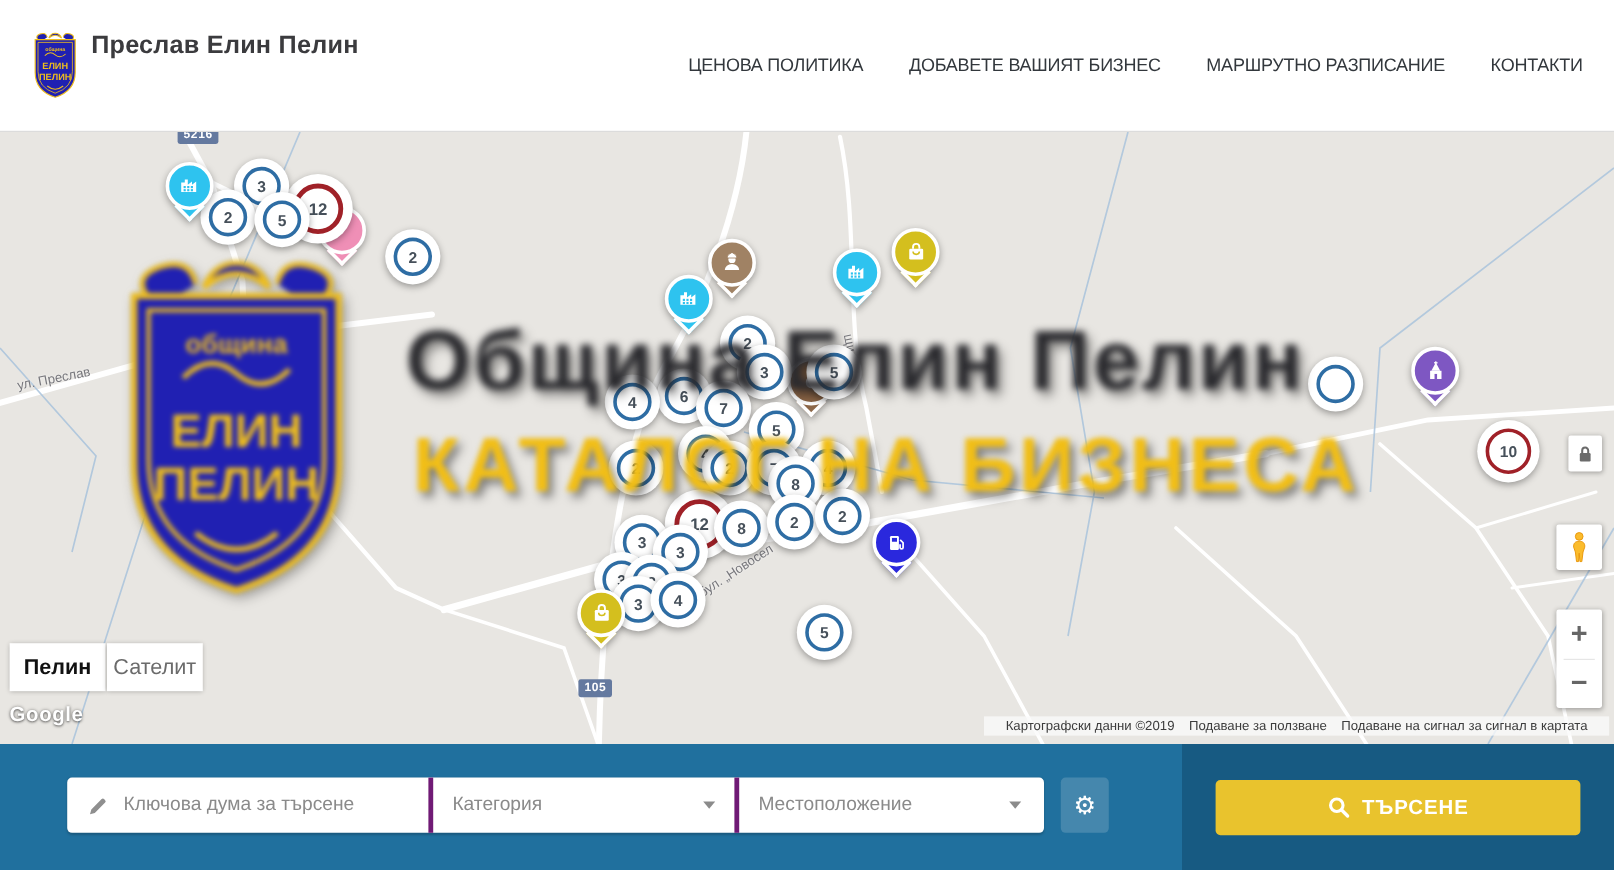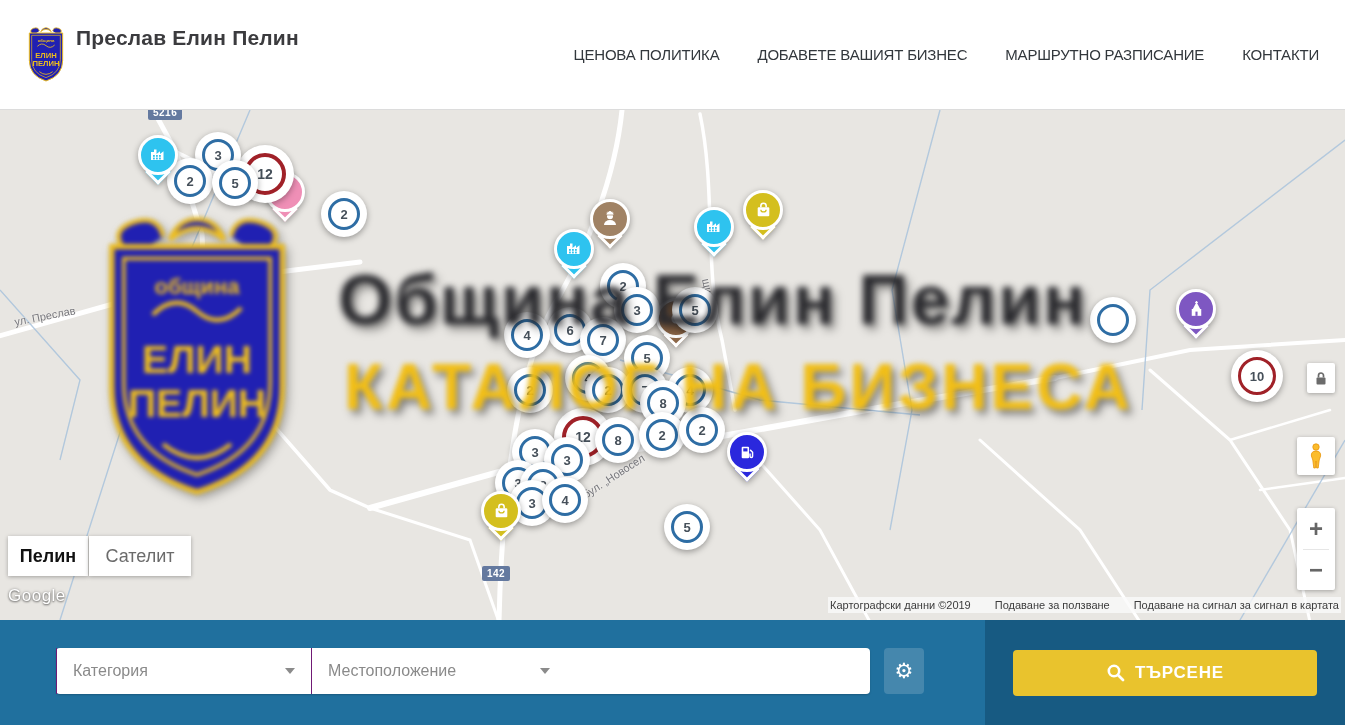--- a/index.html
+++ b/index.html
@@ -40,39 +40,39 @@
   
   .wm{position:absolute;z-index:5;pointer-events:none}
   .wm-logo{left:85px;top:106px;width:224px;height:286px;filter:blur(2.2px) drop-shadow(3px 4px 5px rgba(0,0,0,.35))}
   .wm-line1{left:338px;top:150px;font-size:70px;font-weight:bold;color:#2a2a2e;letter-spacing:2px;filter:blur(3.2px);text-shadow:4px 5px 7px rgba(0,0,0,.45);white-space:nowrap}
   .wm-line2{left:344px;top:240px;font-size:64px;font-weight:bold;color:#f1be16;letter-spacing:3px;filter:blur(2.4px);text-shadow:4px 5px 7px rgba(0,0,0,.5);white-space:nowrap}
 
   
   .maptype{position:absolute;left:8px;top:426px;display:flex;z-index:6}
   .maptype .mt-btn{height:40px;background:#fff;box-shadow:0 1px 4px rgba(0,0,0,.3);display:flex;align-items:center;justify-content:center;font-size:18px;cursor:pointer}
   .mt-map{width:80px;font-weight:600;color:#111;margin-right:1px}
-  .mt-sat{width:102px;color:#6b6b6b}
-  .google-logo{position:absolute;left:8px;top:476px;z-index:6;font-size:17px;font-weight:normal;color:#fff;letter-spacing:.5px;
+  .mt-sat{width:80px;color:#6b6b6b}
+  .google-logo{position:absolute;left:8px;top:476px;z-index:6;font-size:17px;font-weight:bold;color:#fff;letter-spacing:.5px;
     text-shadow:0 1px 2px rgba(0,0,0,.5),0 0 3px rgba(0,0,0,.35)}
-  .attribution{position:absolute;right:4px;top:487px;z-index:6;display:flex;gap:24px;background:rgba(250,250,250,.78);padding:2px 2px;font-size:11px;color:#3c3c3c}
+  .attribution{position:absolute;right:4px;top:487px;z-index:6;display:flex;gap:12px;background:rgba(250,250,250,.78);padding:2px 18px;font-size:11px;color:#3c3c3c}
   .attribution a{color:#3c3c3c;text-decoration:none;cursor:pointer}
   .ctl{position:absolute;background:#fff;box-shadow:0 1px 4px rgba(0,0,0,.3);border-radius:2px;z-index:6;display:flex;align-items:center;justify-content:center;cursor:pointer}
   .ctl-lock{left:1307px;top:253px;width:28px;height:30px}
   .ctl-pegman{left:1297px;top:327px;width:38px;height:38px}
   .ctl-zoom{left:1297px;top:398px;width:38px;height:82px;flex-direction:column;padding:0}
   .zoom-btn{width:38px;height:40px;display:flex;align-items:center;justify-content:center;font-size:24px;font-weight:bold;color:#666;cursor:pointer}
   .zoom-divider{width:26px;height:1px;background:#e6e6e6}
 
   
   .searchbar{position:relative;height:105px;background:var(--bar_blue)}
   .search-panel-right{position:absolute;left:985px;top:0;width:360px;height:105px;background:var(--panel_blue);display:flex;align-items:center;justify-content:center}
   .search-group{position:absolute;left:56px;top:28px;height:46px;width:814px;background:#fff;border-radius:4px;display:flex;align-items:stretch;box-shadow:0 1px 2px rgba(0,0,0,.2)}
   .sg-field{display:flex;align-items:center;gap:12px;padding:0 16px}
   .sg-keyword{width:301px}
-  .sg-select{width:255px;border-left:1px solid #701a75;justify-content:space-between;cursor:pointer}
+  .sg-select{width:255px;border-left:4px solid #701a75;justify-content:space-between;cursor:pointer}
   .sg-select .val{color:#8a8a8a;font-size:16px}
   .chevron{width:0;height:0;border-left:5px solid transparent;border-right:5px solid transparent;border-top:6px solid #8b8b8b}
   .sg-keyword input{border:none;outline:none;flex:1;font-size:16px;color:#444;font-family:"Liberation Sans",sans-serif}
   .sg-keyword input::placeholder{color:#8a8a8a}
   .gear-btn{position:absolute;left:884px;top:28px;width:40px;height:46px;background:var(--gear_blue);border:none;border-radius:4px;color:#fff;font-size:21px;cursor:pointer;display:flex;align-items:center;justify-content:center}
   .search-btn{width:304px;height:46px;background:var(--button_yellow);border:none;border-radius:4px;color:#fff;font-size:17px;font-weight:bold;letter-spacing:.8px;display:flex;align-items:center;justify-content:center;gap:10px;cursor:pointer;text-transform:uppercase}
 
   .logo-svg text{font-family:"Liberation Sans",sans-serif;font-weight:bold;fill:var(--logo_gold);text-anchor:middle}
 </style>
 </head>
@@ -127,21 +127,21 @@
       <path d="M250 0 L140 260 L60 510"></path>
       <path d="M940 0 L892 180 L912 300 L890 420"></path>
       <path d="M1345 30 L1150 180 L1142 300"></path>
       <path d="M1240 510 L1345 330"></path>
       <path d="M0 180 L80 270 L60 350"></path>
       <path d="M620 250 L760 290 L920 305"></path>
     </g>
   </svg>
 
   <div class="road-shield" style="left:148px;top:-5px">5216</div>
-  <div class="road-shield" style="left:482px;top:456px">142</div>
+  <div class="road-shield" style="left:482px;top:456px">105</div>
   <div class="street-label" style="left:14px;top:200px;transform:rotate(-11deg)">ул. Преслав</div>
   <div class="street-label" style="left:578px;top:360px;transform:rotate(-33deg)">бул. „Новосел</div>
   <div class="street-label" style="left:700px;top:170px;transform:rotate(78deg)">щи</div>
 
   <div class="pin back" style="left:285px;top:82px;--pc:#ef8fb6">
     <span class="pin-head">
         <svg width="18" height="18" viewBox="0 0 18 18">
           <path d="M11 3 a6 6 0 1 0 0 12 a5.2 5.2 0 0 1 0 -12 z" fill="#fff"></path>
         </svg>
       </span>
@@ -390,20 +390,26 @@
   <div class="search-panel-right">
     <button class="search-btn">
       <svg width="19" height="19" viewBox="0 0 19 19">
         <circle cx="8" cy="8" r="5.2" fill="none" stroke="#fff" stroke-width="2.6"></circle>
         <path d="M12 12 L17 17" stroke="#fff" stroke-width="2.8" stroke-linecap="round"></path>
       </svg>
       <span>ТЪРСЕНЕ</span>
     </button>
   </div>
   <div class="search-group">
+    <div class="sg-field sg-keyword">
+      <svg width="19" height="19" viewBox="0 0 19 19">
+        <path d="M3 16.5 l1.1 -4 8.6 -8.6 a1.4 1.4 0 0 1 2 0 l.9 .9 a1.4 1.4 0 0 1 0 2 l-8.6 8.6 z" fill="#8f8f8f"></path>
+      </svg>
+      <input type="text" placeholder="Ключова дума за търсене" style="">
+    </div>
     <div class="sg-field sg-select">
       <span class="val">Категория</span>
       <span class="chevron"></span>
     </div>
     <div class="sg-field sg-select">
       <span class="val">Местоположение</span>
       <span class="chevron"></span>
     </div>
   </div>
   <button class="gear-btn">

